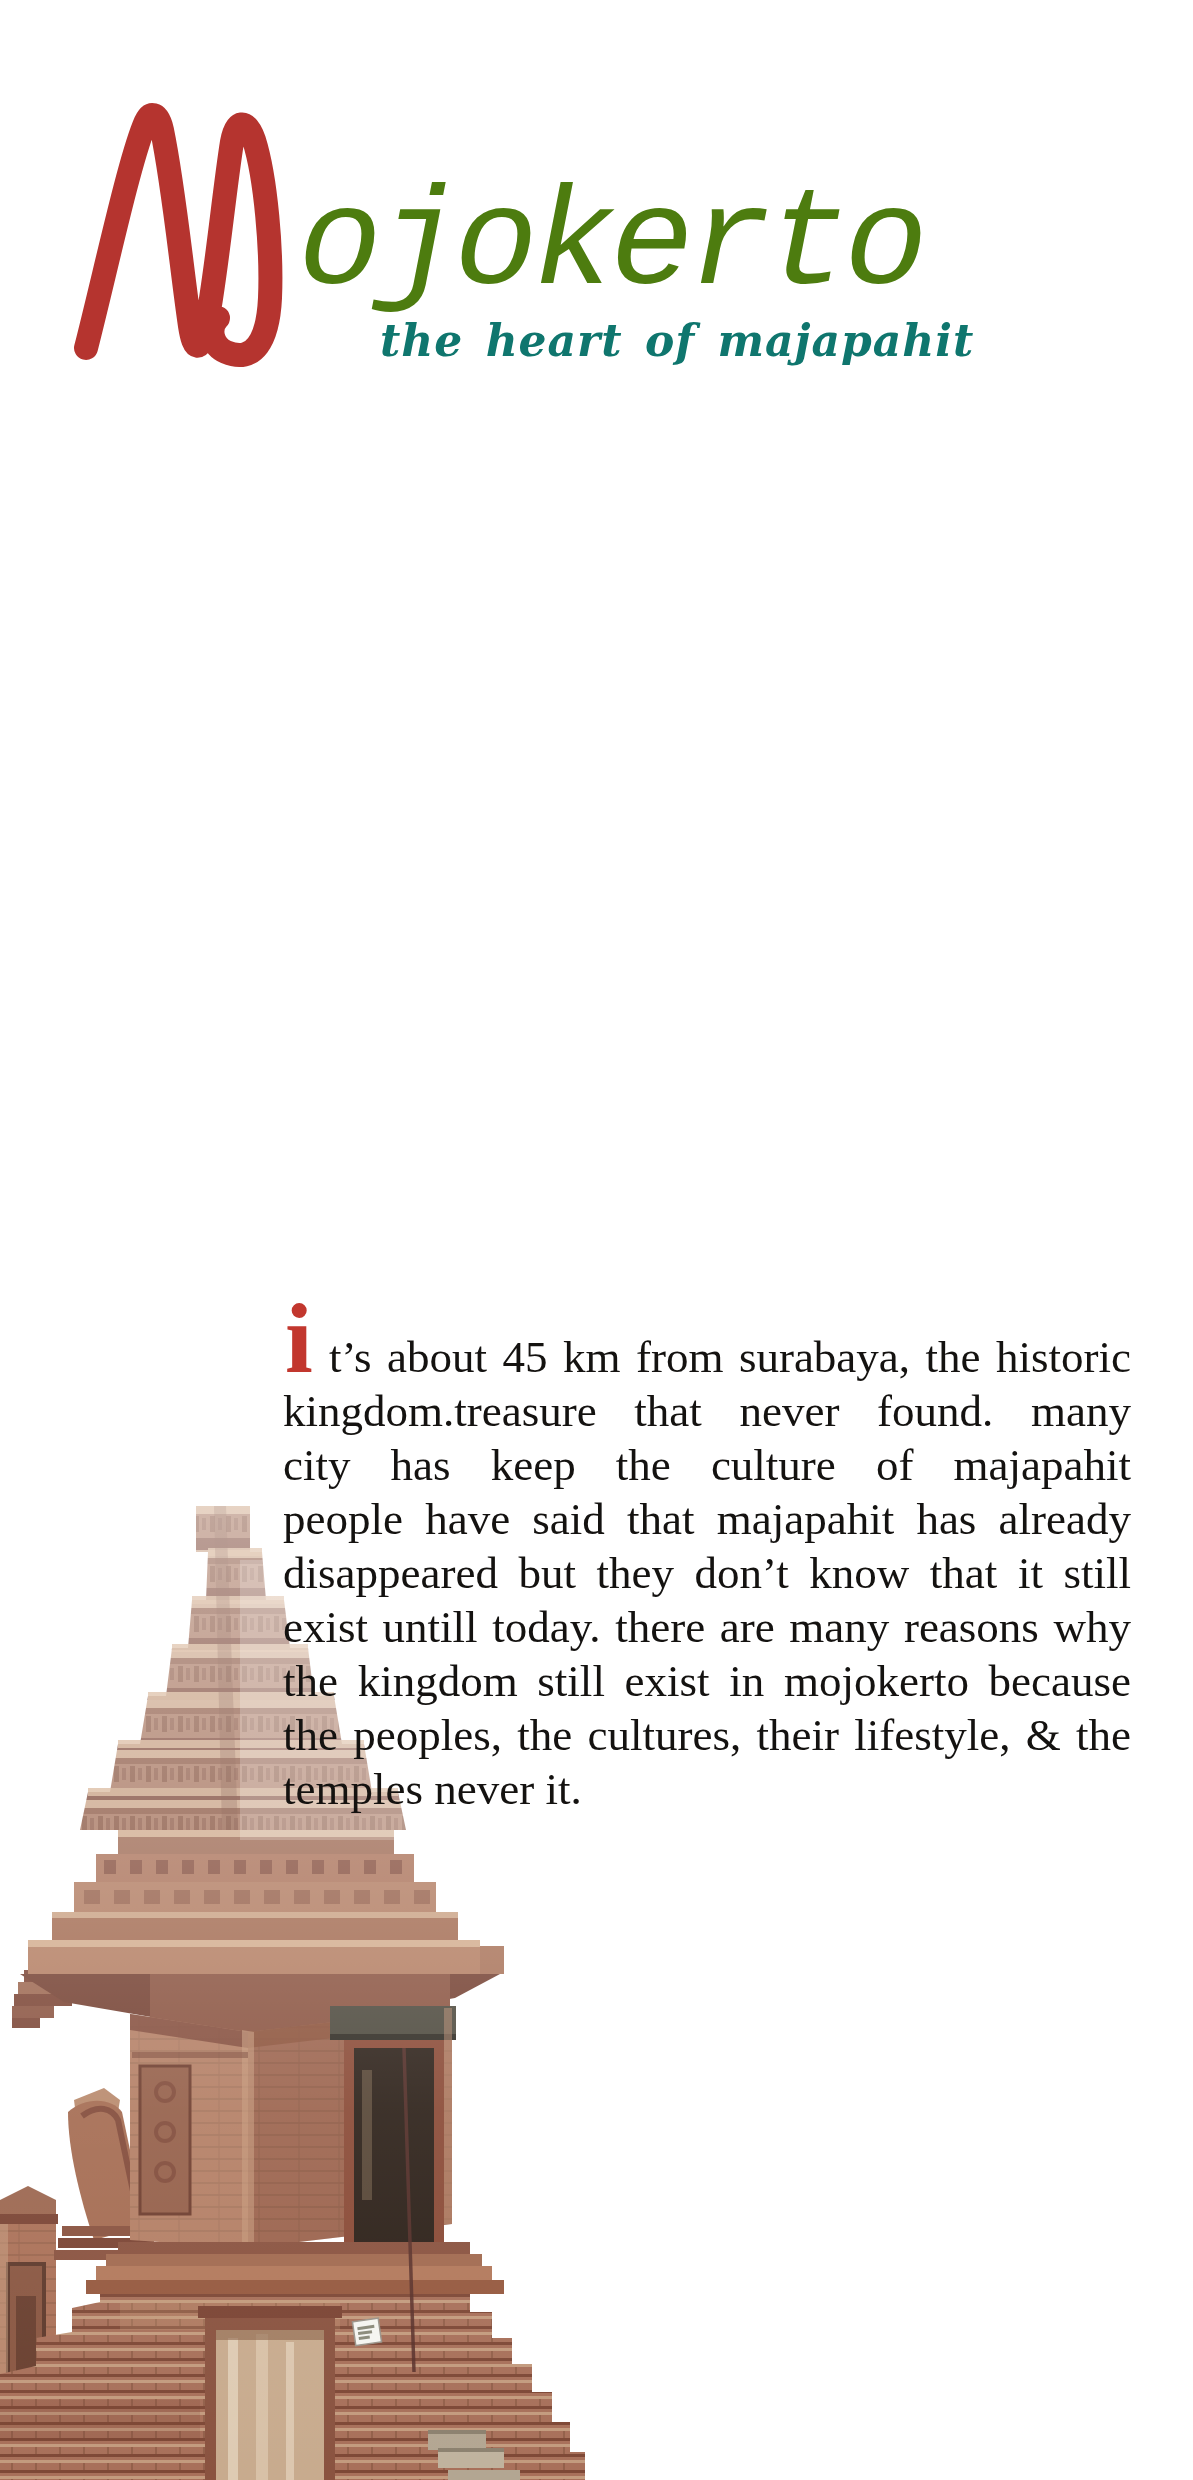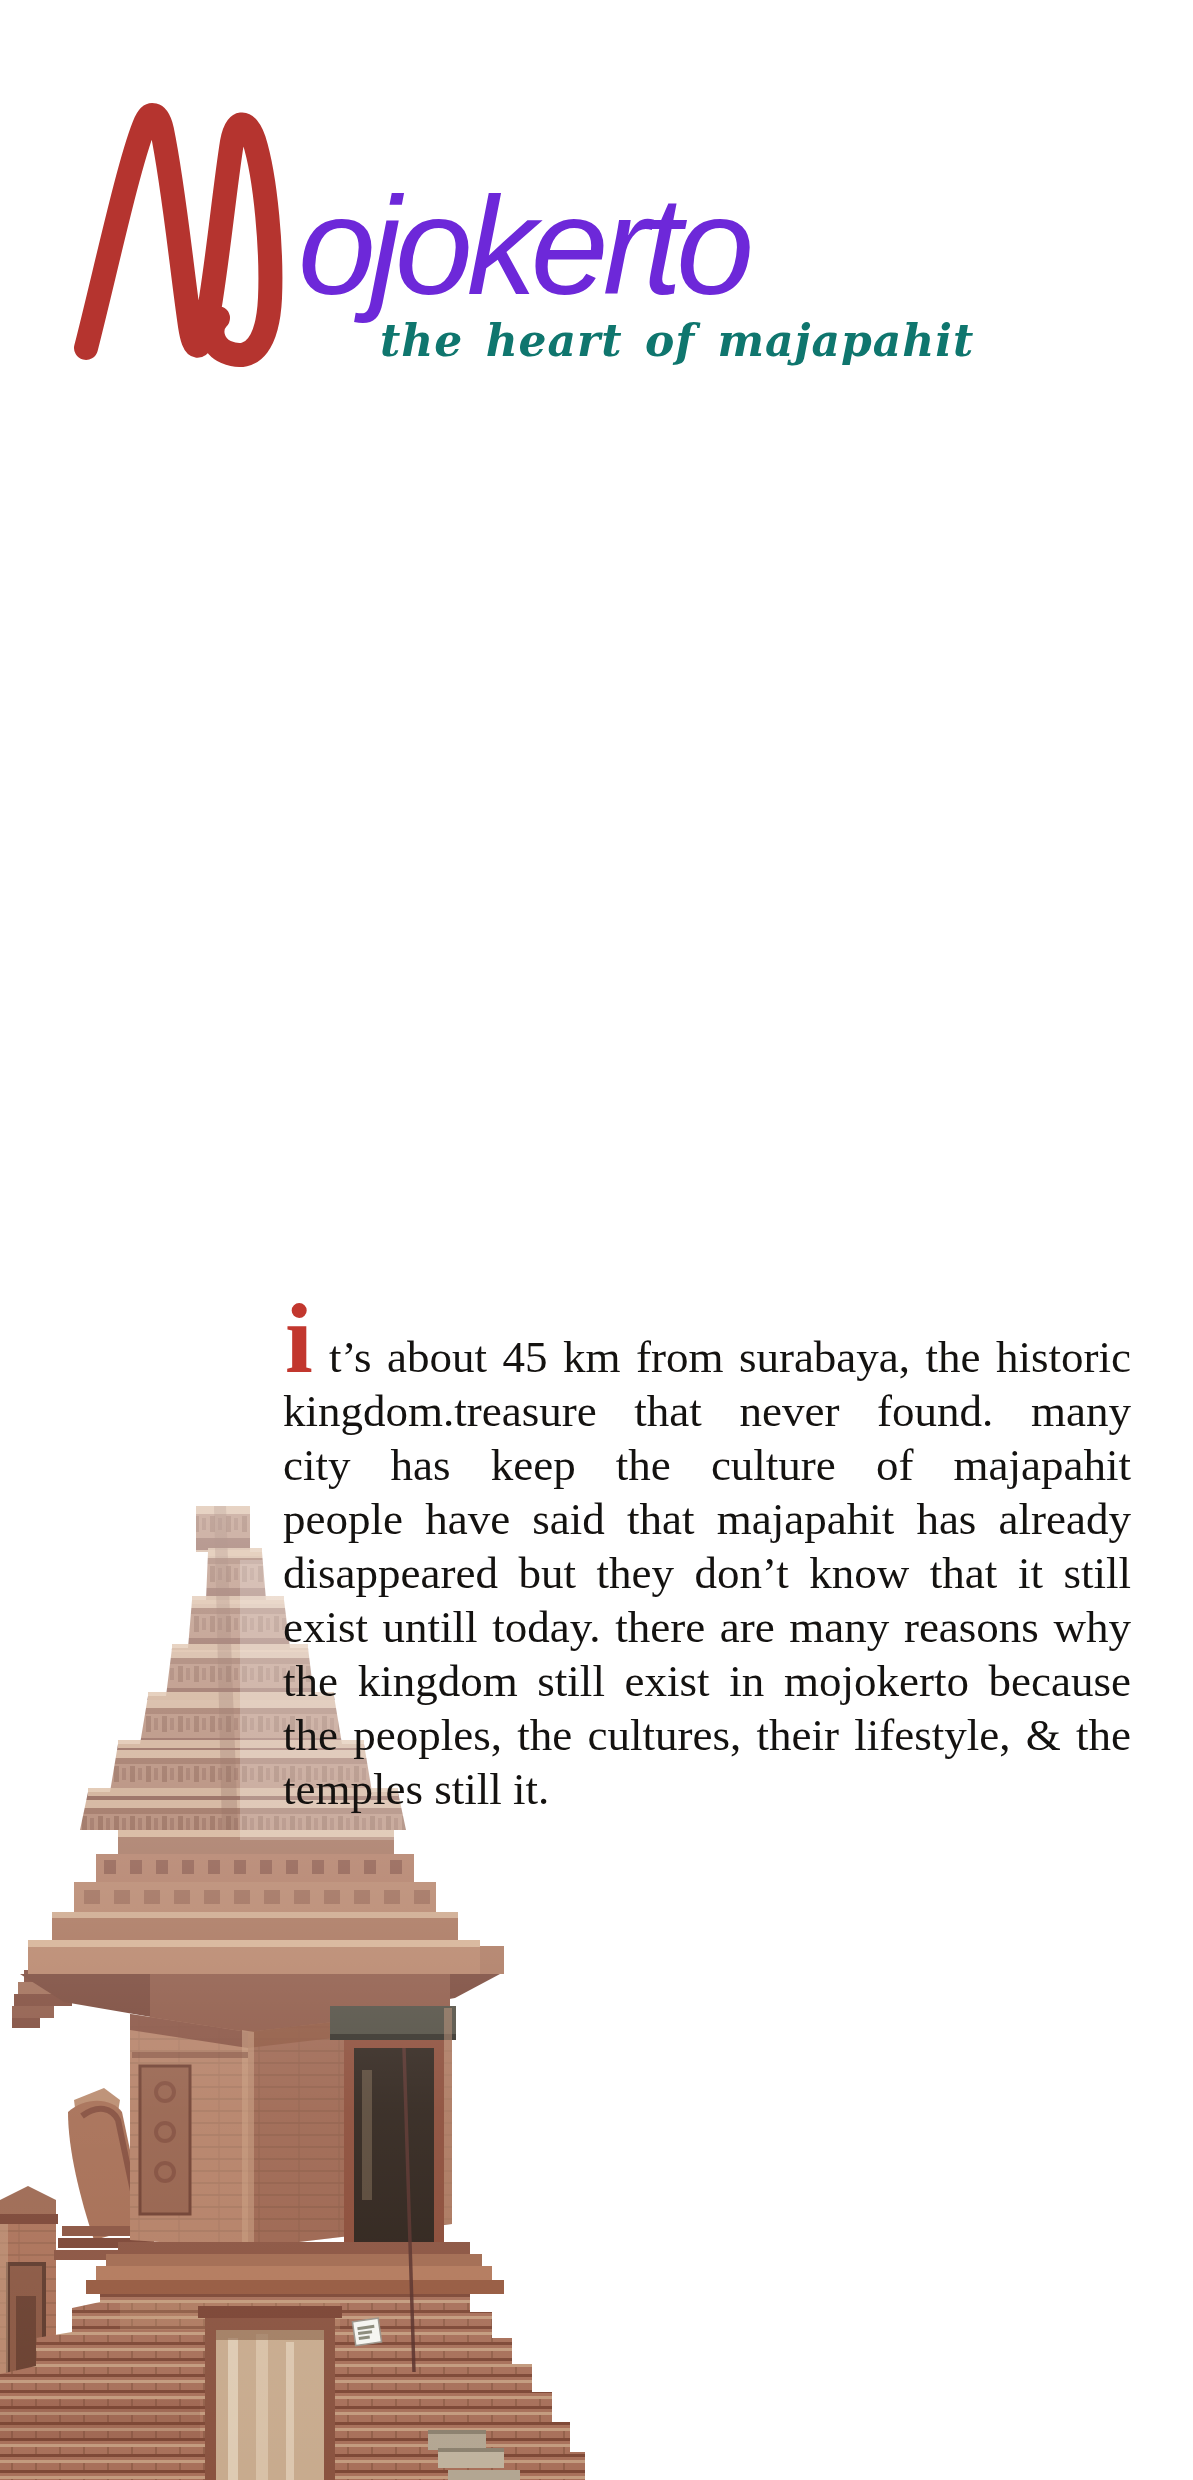--- a/index.html
+++ b/index.html
@@ -13,25 +13,25 @@
   .sr-only{
     position:absolute;width:1px;height:1px;overflow:hidden;
     clip:rect(0 0 0 0);white-space:nowrap;
   }
 
   
   .title-block{position:absolute;left:0;top:0;width:1193px;height:420px;}
   .m-swash{position:absolute;left:68px;top:82px;width:244px;height:300px;}
   .title-script{
     position:absolute;left:298px;top:176px;
-    font-family:Liberation Sans, sans-serif;
+    font-family:Liberation Mono, monospace;
     font-style:italic;
     font-size:140px;line-height:140px;
     letter-spacing:-6px;
-    color:#6d28d9;
+    color:#4d7c0f;
     white-space:nowrap;
   }
   .title-sub{
     position:absolute;left:380px;top:318px;
     font-family:"DejaVu Serif", serif;
     font-style:italic;font-weight:bold;
     font-size:44px;line-height:46px;
     letter-spacing:1px;word-spacing:6px;
     color:#0f766e;
     white-space:nowrap;
@@ -256,16 +256,16 @@
   <div class="paragraph">
     <span class="drop-cap">i</span>
     <div class="jline first">t’s about 45 km from surabaya, the historic</div>
     <div class="jline">kingdom.treasure that never found. many</div>
     <div class="jline">city has keep the culture of majapahit</div>
     <div class="jline">people have said that majapahit has already</div>
     <div class="jline">disappeared but they don’t know that it still</div>
     <div class="jline">exist untill today. there are many reasons why</div>
     <div class="jline">the kingdom still exist in mojokerto because</div>
     <div class="jline">the peoples, the cultures, their lifestyle, &amp; the</div>
-    <div class="jline last">temples still it.</div>
+    <div class="jline last">temples never it.</div>
   </div>
 
 </div>
 
 </body></html>

